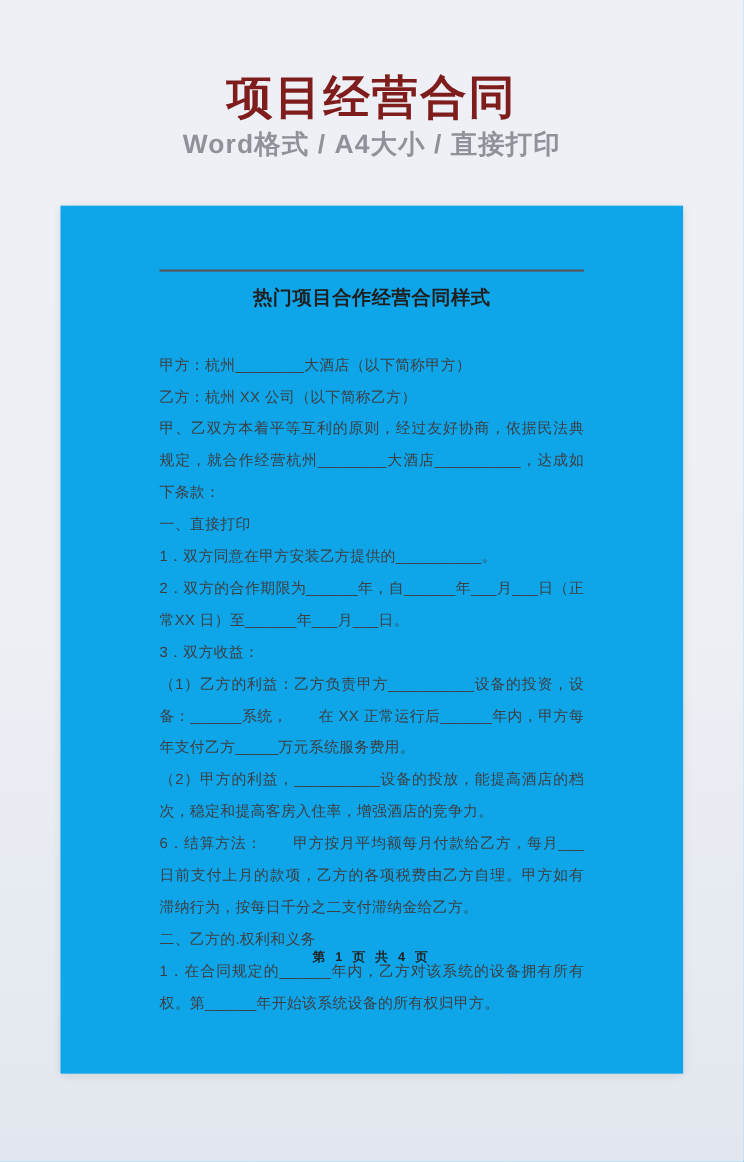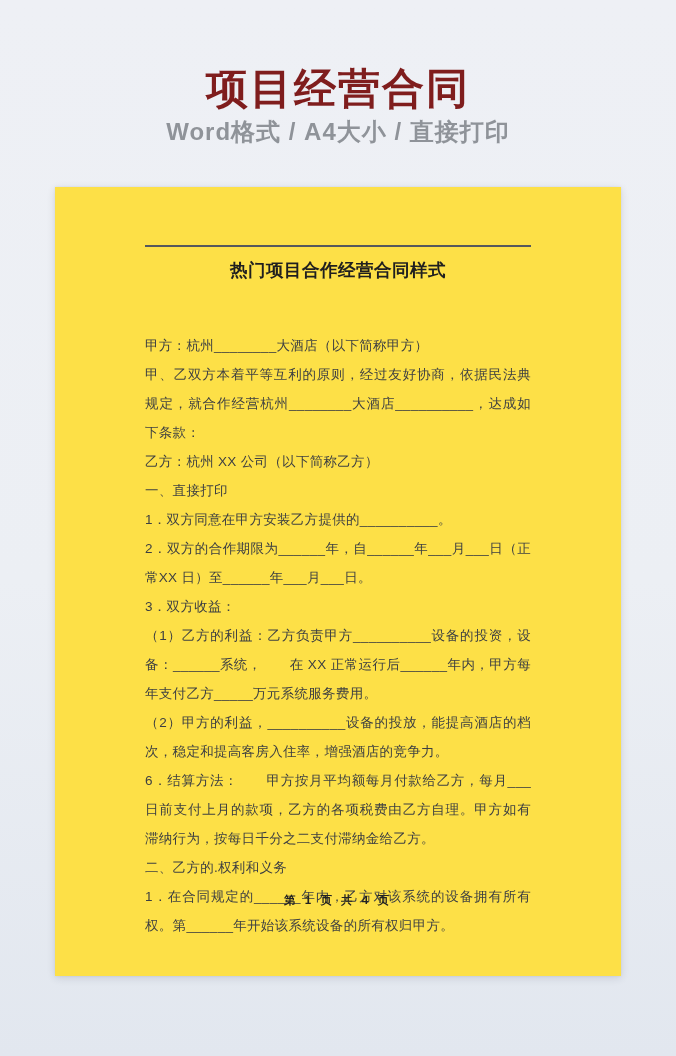--- a/index.html
+++ b/index.html
@@ -36,79 +36,79 @@
     font-weight: 700;
     color: #8f9399;
     letter-spacing: 1px;
   }
   .page {
     position: absolute;
     left: 55px;
     top: 187px;
     width: 566px;
     height: 789px;
-    background: #fde047;
+    background: #0ea5e9;
     box-shadow: 0 2px 8px rgba(40, 50, 70, 0.14), 0 0 2px rgba(40, 50, 70, 0.08);
     box-sizing: border-box;
     padding: 58px 90px 0 90px;
   }
   .doc-rule {
     height: 0;
     border: 0;
     border-top: 2px solid #55585c;
     margin: 0 0 10px 0;
   }
   .doc-title {
     margin: 0;
     text-align: center;
     font-size: 17.5px;
     font-weight: 800;
     color: #1f1f1f;
     letter-spacing: 0.5px;
     line-height: 26px;
   }
   .doc-body {
-    margin-top: 48px;
+    margin-top: 34px;
   }
   .doc-par {
     margin: 0;
     font-size: 13.5px;
     line-height: 29px;
     color: #3d3f42;
     text-align: justify;
     letter-spacing: 0.3px;
     word-break: break-all;
   }
   .doc-footer {
     position: absolute;
     left: 0;
     right: 0;
-    top: 706px;
+    top: 676px;
     text-align: center;
     font-size: 11.5px;
     font-weight: 700;
     color: #222;
     letter-spacing: 3px;
   }
 </style>
 </head>
 <body>
 
 <div class="site-header">
   <h1 class="site-title">项目经营合同</h1>
   <div class="site-subtitle">Word格式 / A4大小 / 直接打印</div>
 </div>
 
 <div class="page">
   <div class="doc-rule"></div>
   <h2 class="doc-title">热门项目合作经营合同样式</h2>
   <div class="doc-body">
       <p class="doc-par">甲方：杭州________大酒店（以下简称甲方）</p>
+      <p class="doc-par">乙方：杭州 XX 公司（以下简称乙方）</p>
       <p class="doc-par">甲、乙双方本着平等互利的原则，经过友好协商，依据民法典规定，就合作经营杭州________大酒店__________，达成如下条款：</p>
-      <p class="doc-par">乙方：杭州 XX 公司（以下简称乙方）</p>
       <p class="doc-par">一、直接打印</p>
       <p class="doc-par">1．双方同意在甲方安装乙方提供的__________。</p>
       <p class="doc-par">2．双方的合作期限为______年，自______年___月___日（正常XX 日）至______年___月___日。</p>
       <p class="doc-par">3．双方收益：</p>
       <p class="doc-par">（1）乙方的利益：乙方负责甲方__________设备的投资，设备：______系统，　　在 XX 正常运行后______年内，甲方每年支付乙方_____万元系统服务费用。</p>
       <p class="doc-par">（2）甲方的利益，__________设备的投放，能提高酒店的档次，稳定和提高客房入住率，增强酒店的竞争力。</p>
       <p class="doc-par">6．结算方法：　　甲方按月平均额每月付款给乙方，每月___日前支付上月的款项，乙方的各项税费由乙方自理。甲方如有滞纳行为，按每日千分之二支付滞纳金给乙方。</p>
       <p class="doc-par">二、乙方的.权利和义务</p>
       <p class="doc-par">1．在合同规定的______年内，乙方对该系统的设备拥有所有权。第______年开始该系统设备的所有权归甲方。</p>
     </div>

